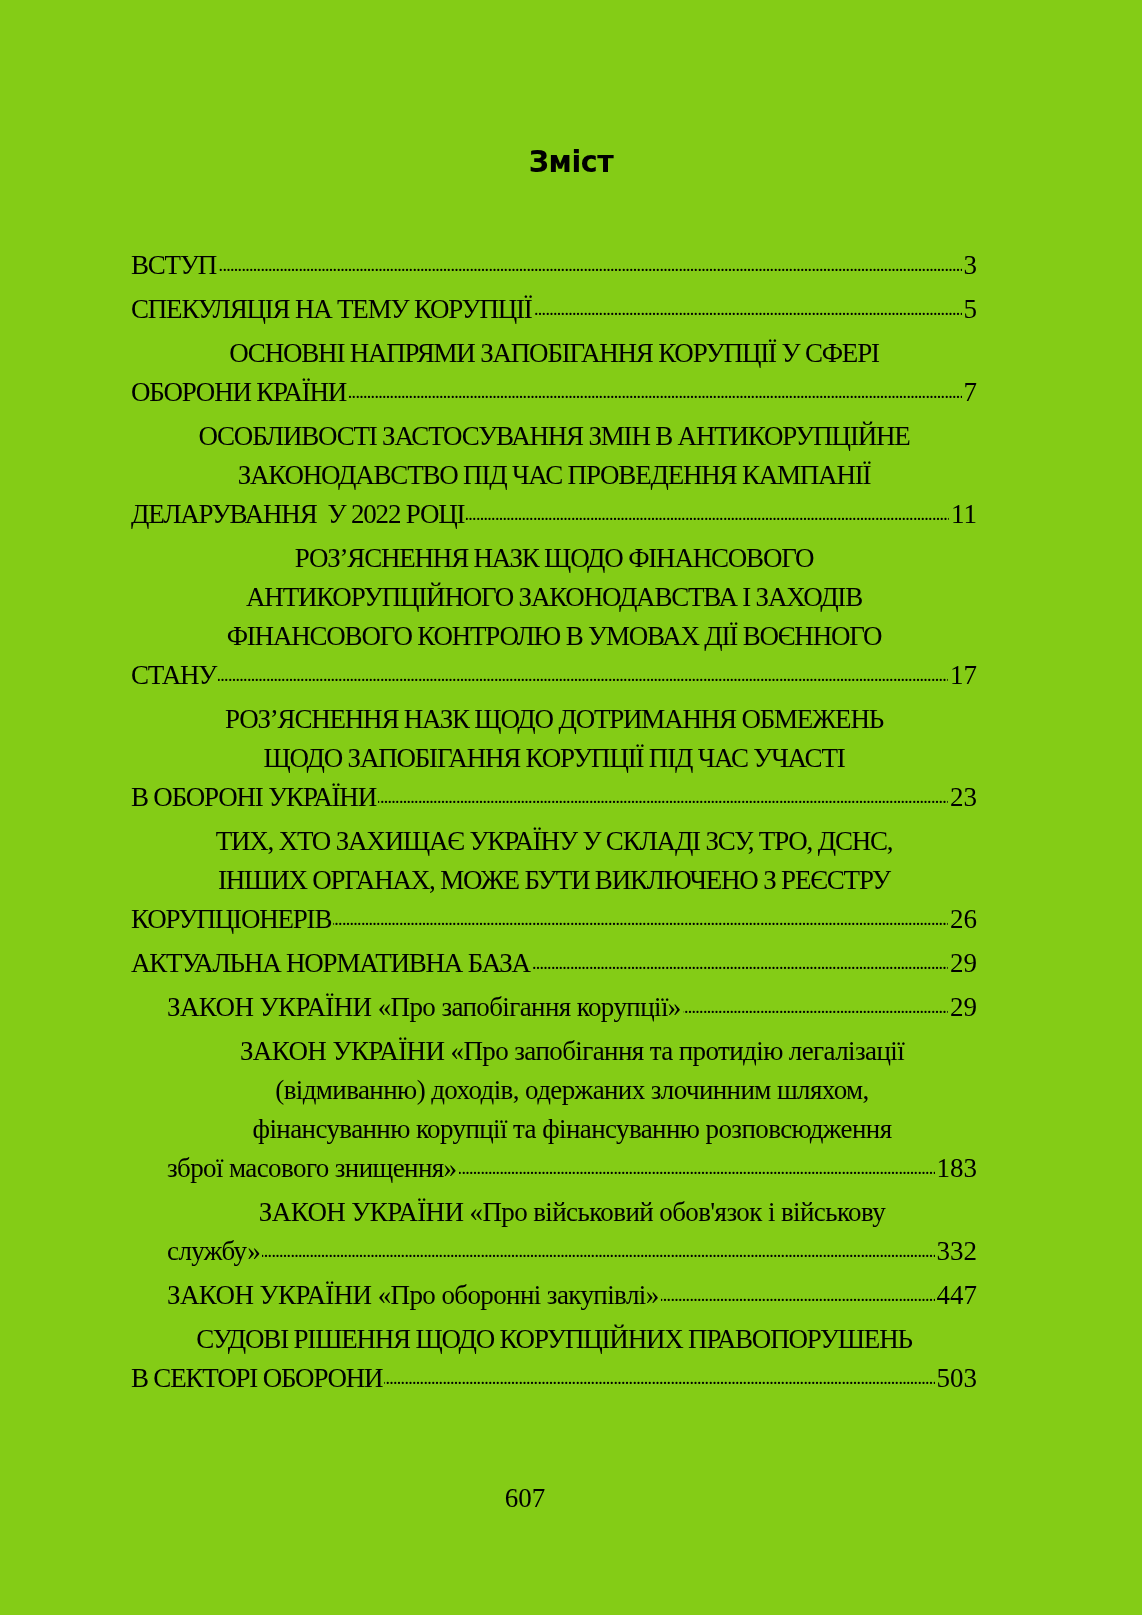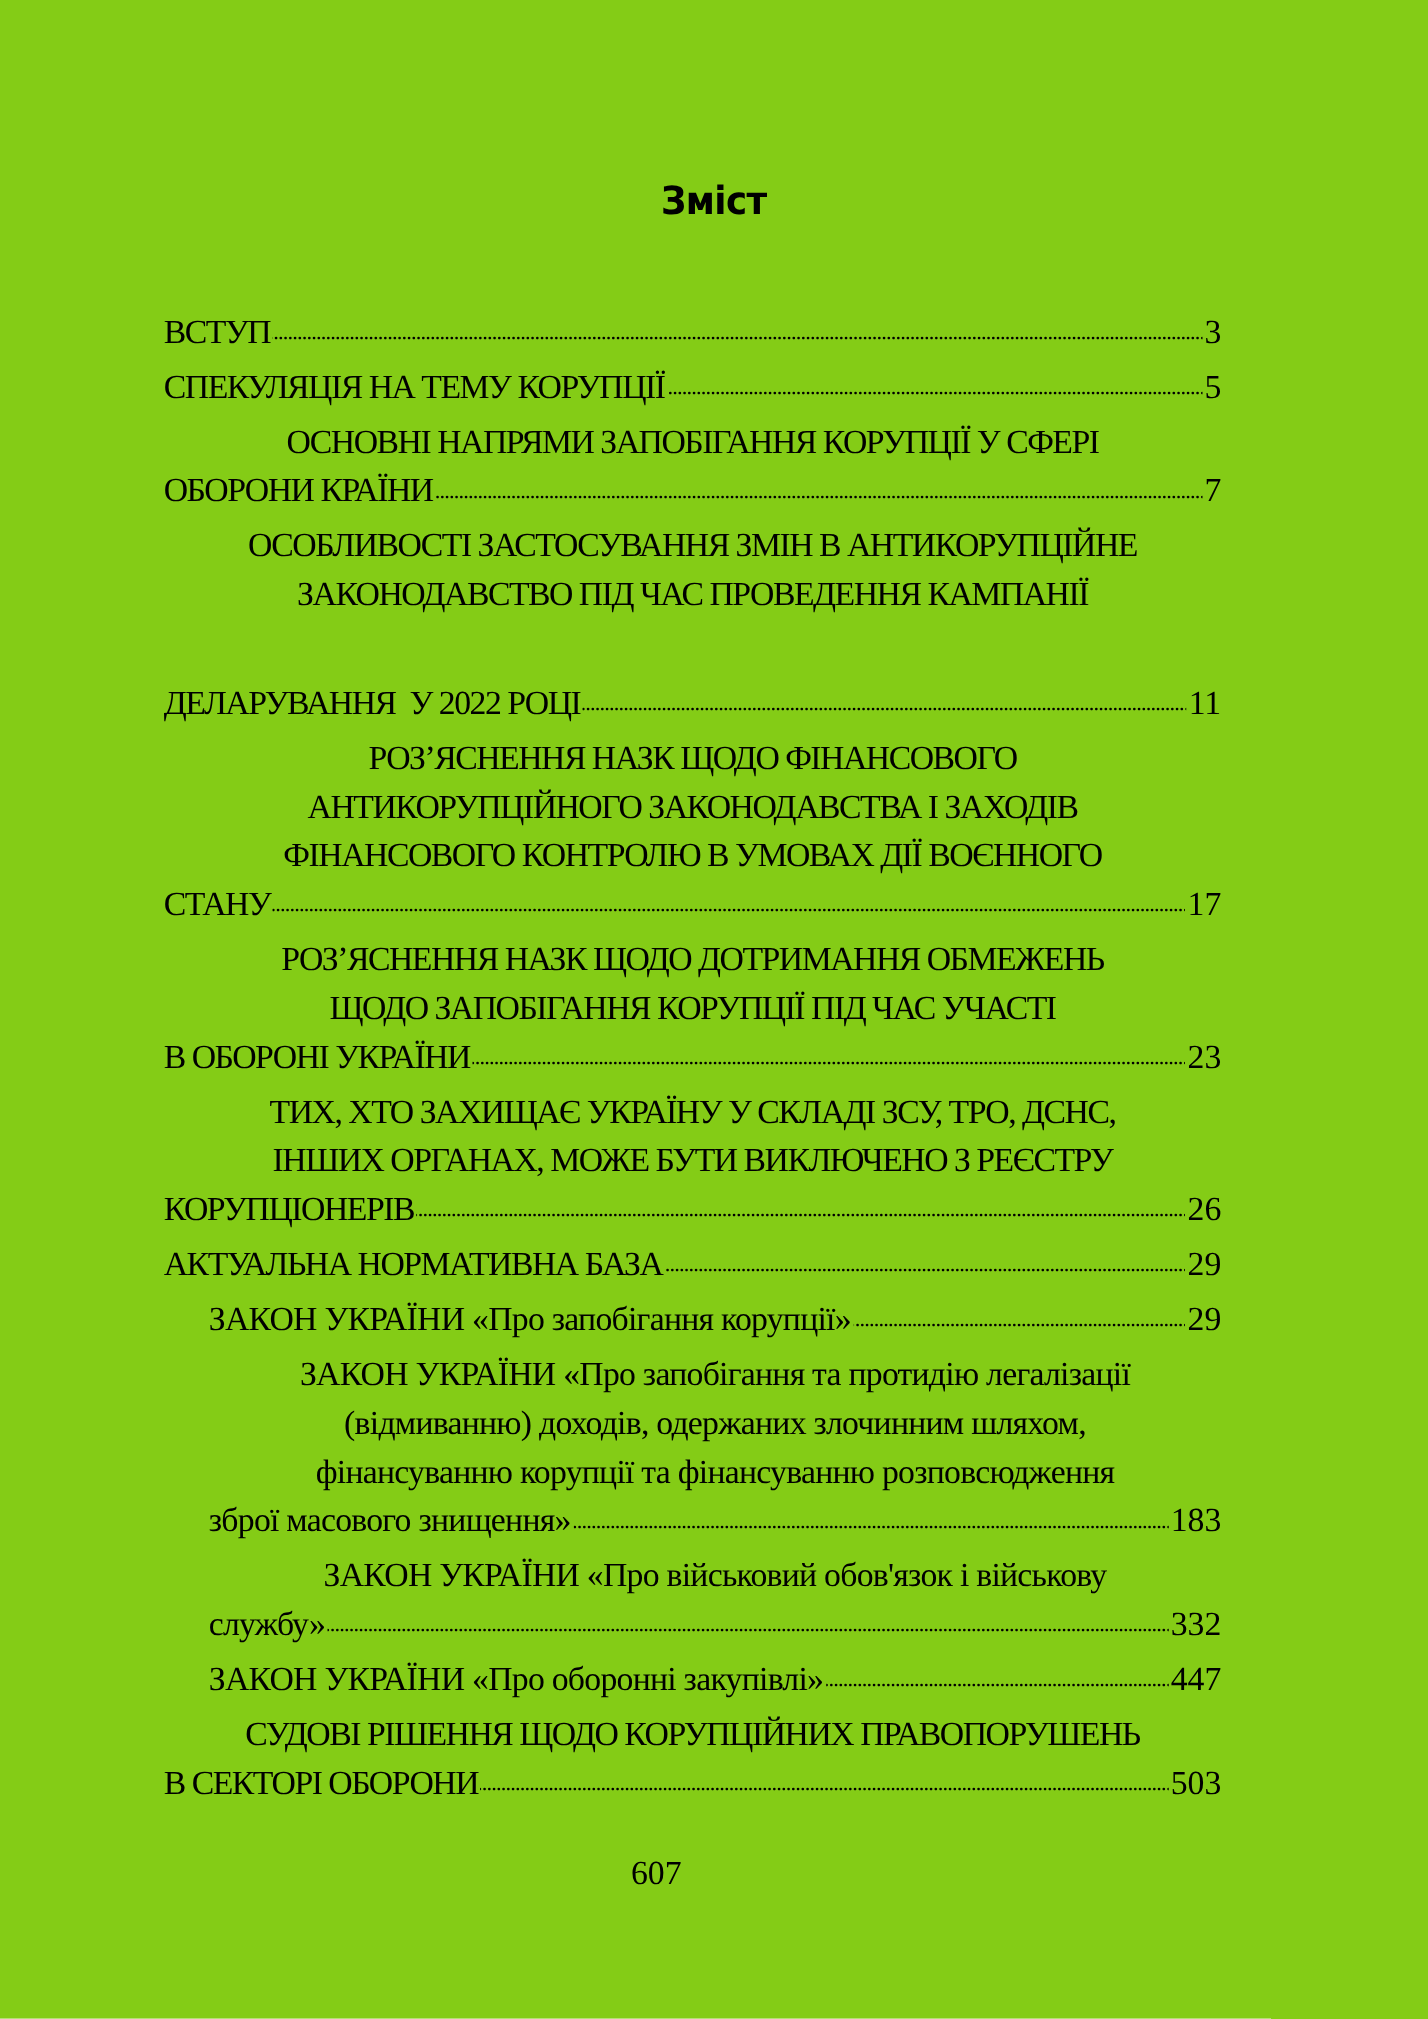--- a/index.html
+++ b/index.html
@@ -53,21 +53,21 @@
       white-space: nowrap;
       letter-spacing: -0.6px;
       text-align: center;
     }
     .caps .line {
       letter-spacing: -1.2px;
       transform-origin: left center;
     }
     .lastline {
       display: flex;
-      align-items: flex-end;
+      align-items: center;
       white-space: nowrap;
     }
     .lastline .text {
       flex: 0 0 auto;
     }
     .caps .lastline .text {
       letter-spacing: -1.2px;
     }
     .sub .lastline .text, .sub .line {
       letter-spacing: -0.6px;
@@ -133,21 +133,21 @@
         <span class="text">ОБОРОНИ КРАЇНИ</span>
         <span class="leader"></span>
         <span class="pagenum">7</span>
       </div>
     </div>
 
     <div class="entry caps">
       <span class="line">ОСОБЛИВОСТІ ЗАСТОСУВАННЯ ЗМІН В АНТИКОРУПЦІЙНЕ</span>
       <span class="line">ЗАКОНОДАВСТВО ПІД ЧАС ПРОВЕДЕННЯ КАМПАНІЇ</span>
       <div class="lastline">
-        <span class="text" style="white-space: pre; margin-top: 48px;">ДЕЛАРУВАННЯ  У 2022 РОЦІ</span>
+        <span class="text" style="white-space: pre;">ДЕЛАРУВАННЯ  У 2022 РОЦІ</span>
         <span class="leader"></span>
         <span class="pagenum">11</span>
       </div>
     </div>
 
     <div class="entry caps">
       <span class="line">РОЗ’ЯСНЕННЯ НАЗК ЩОДО ФІНАНСОВОГО</span>
       <span class="line">АНТИКОРУПЦІЙНОГО ЗАКОНОДАВСТВА І ЗАХОДІВ</span>
       <span class="line">ФІНАНСОВОГО КОНТРОЛЮ В УМОВАХ ДІЇ ВОЄННОГО</span>
       <div class="lastline">

